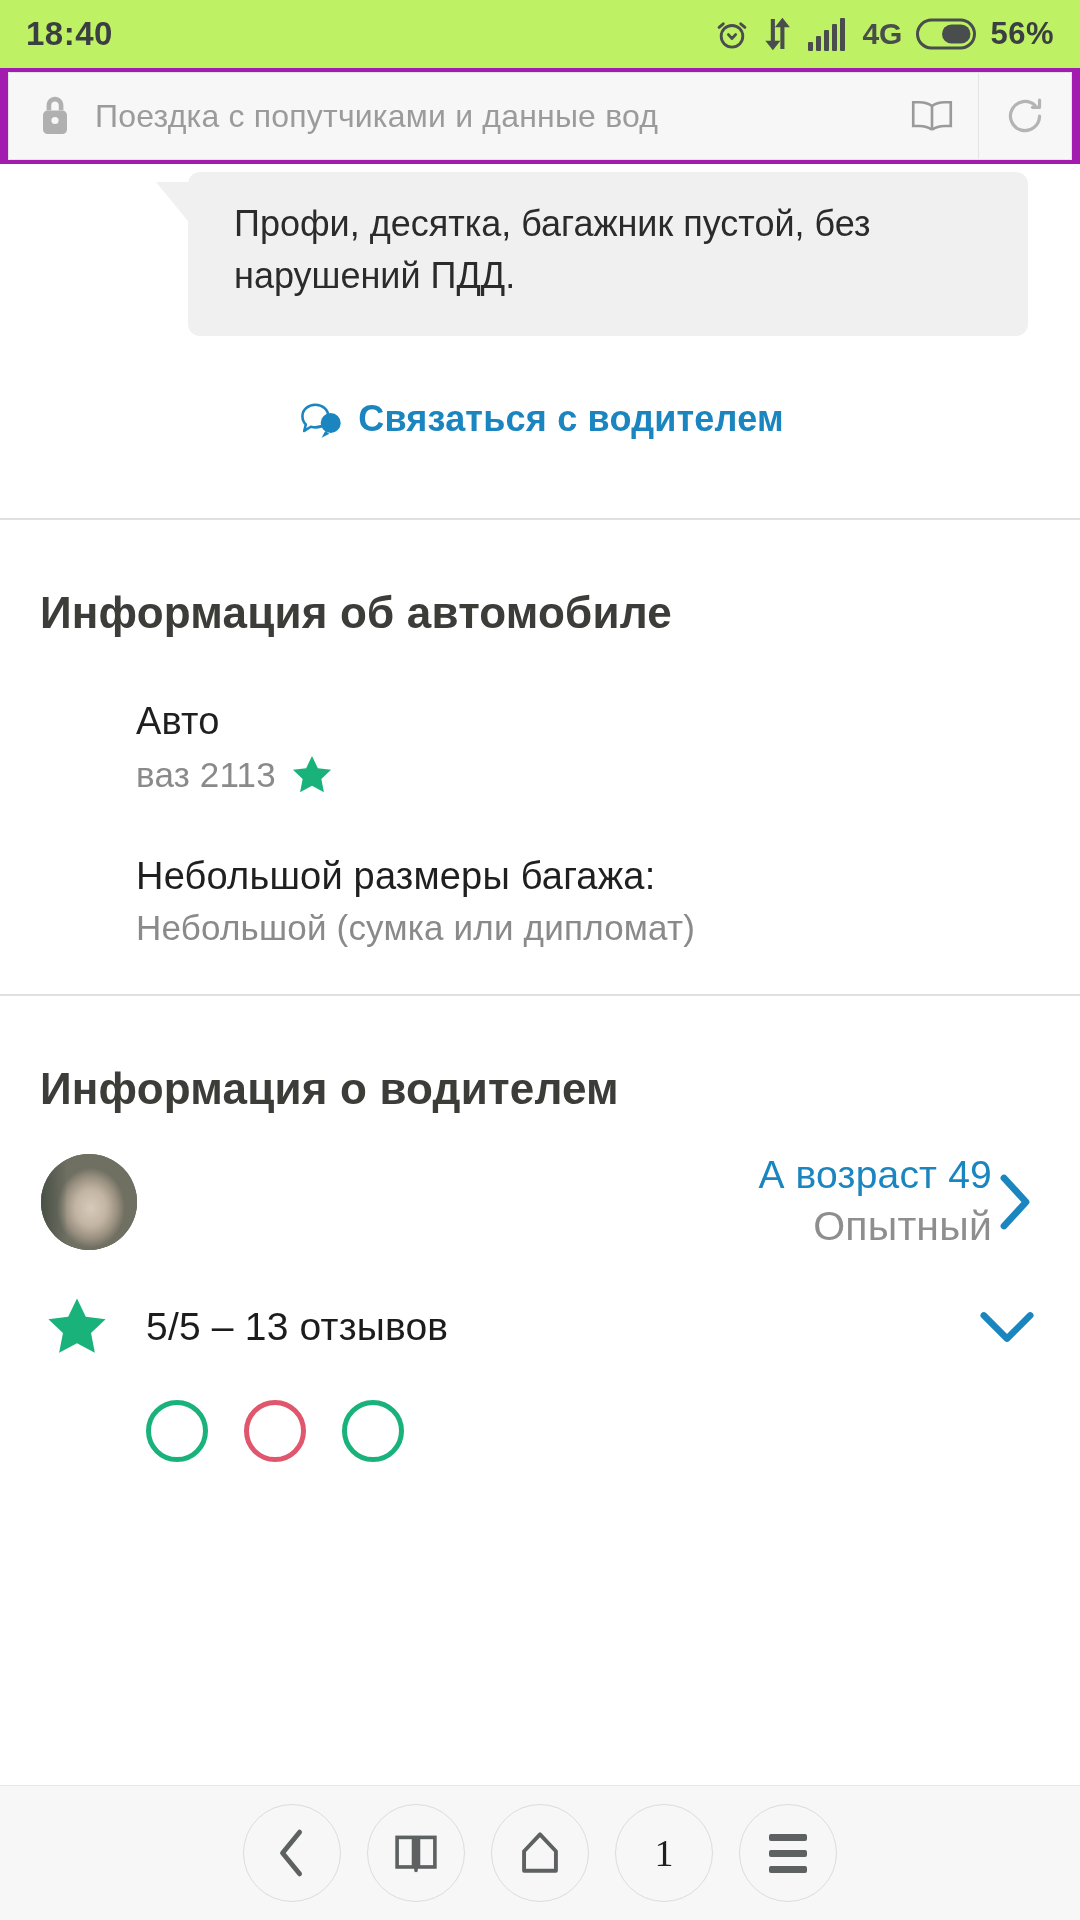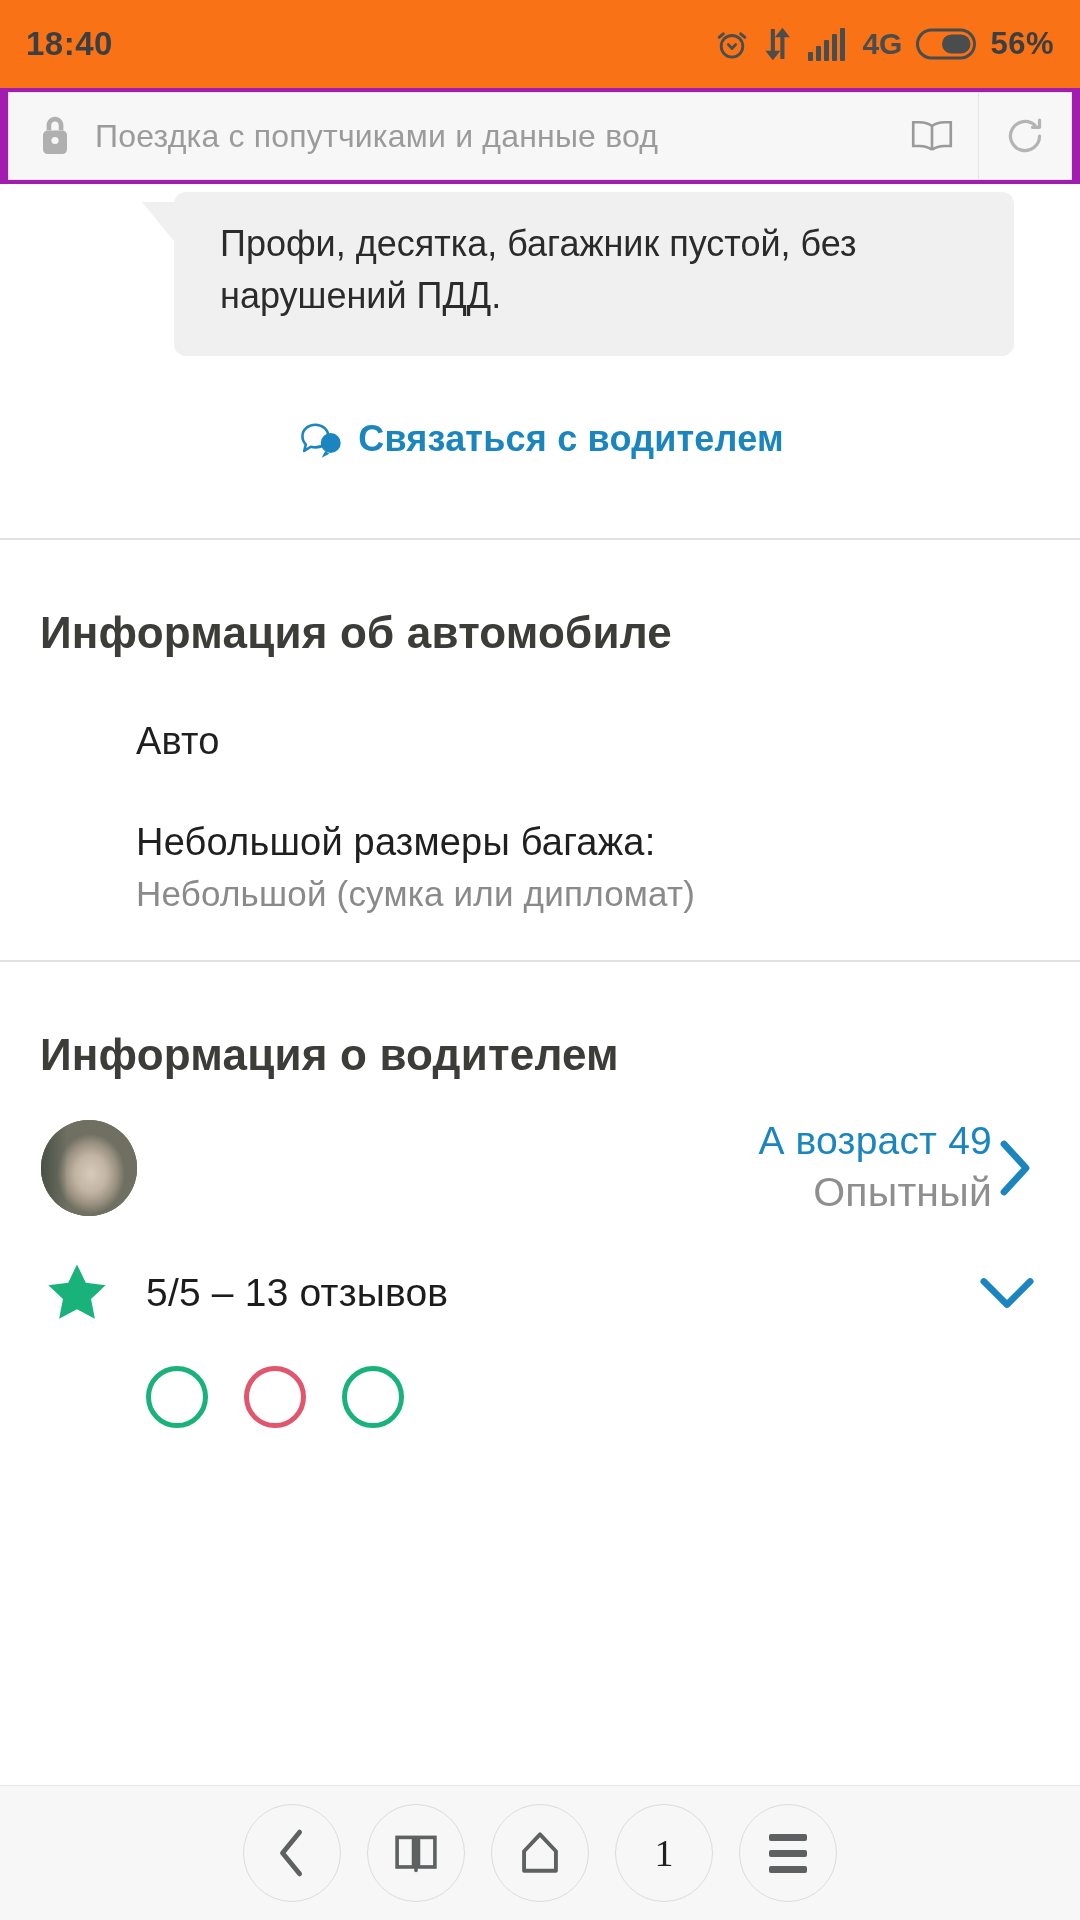--- a/index.html
+++ b/index.html
@@ -5,22 +5,22 @@
   * { box-sizing: border-box; margin: 0; padding: 0; }
   html, body {
     width: 1080px; height: 1920px;
     background: #ffffff;
     font-family: "Liberation Sans", "DejaVu Sans", sans-serif;
     overflow: hidden;
   }
 
   
   .status-bar {
-    height: 88px;
-    background: #f97316;
+    height: 68px;
+    background: #bef264;
     display: flex; align-items: center;
     padding: 0 26px;
     position: relative;
   }
   .status-time {
     font-size: 33px; font-weight: bold; color: #3c3f41;
     letter-spacing: 0.5px;
   }
   .status-right {
     margin-left: auto;
@@ -60,21 +60,21 @@
   .page { background: #ffffff; }
 
   
   .bubble-row { padding: 8px 48px 0 0; display: flex; justify-content: flex-end; }
   .bubble {
     position: relative;
     background: #f0f0f0;
     border-radius: 12px;
     max-width: 840px;
     padding: 26px 46px 34px 46px;
-    margin-right: 18px;
+    margin-right: 4px;
   }
   .bubble:before {
     content: "";
     position: absolute;
     left: -32px; top: 10px;
     width: 0; height: 0;
     border-top: 0 solid transparent;
     border-right: 36px solid #f0f0f0;
     border-bottom: 44px solid transparent;
   }
@@ -307,20 +307,28 @@
     <span class="contact-label">Связаться с водителем</span>
   </div>
 
   <div class="divider"></div>
 
   <div class="section">
     <div class="section-title">Информация об автомобиле</div>
 
     <div class="field-block first">
       <div class="field-label">Авто</div>
+      <div class="field-value">
+        <span>ваз 2113</span>
+        <span>
+          <svg class="icon-svg" width="44" height="44" viewBox="0 0 24 24" fill="#19b27a">
+            <path d="M12 1.6 L15.2 8.3 L22.4 9.2 L17.1 14.2 L18.5 21.4 L12 17.9 L5.5 21.4 L6.9 14.2 L1.6 9.2 L8.8 8.3 Z"></path>
+          </svg>
+        </span>
+      </div>
     </div>
 
     <div class="field-block second">
       <div class="field-label">Небольшой размеры багажа:</div>
       <div class="field-value">Небольшой (сумка или дипломат)</div>
     </div>
   </div>
 
   <div class="divider"></div>
 

